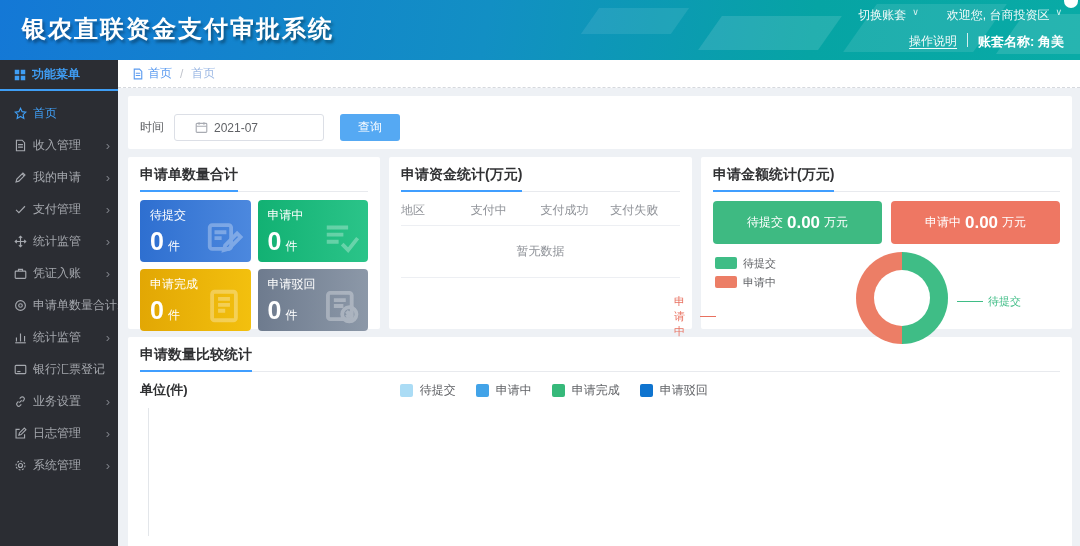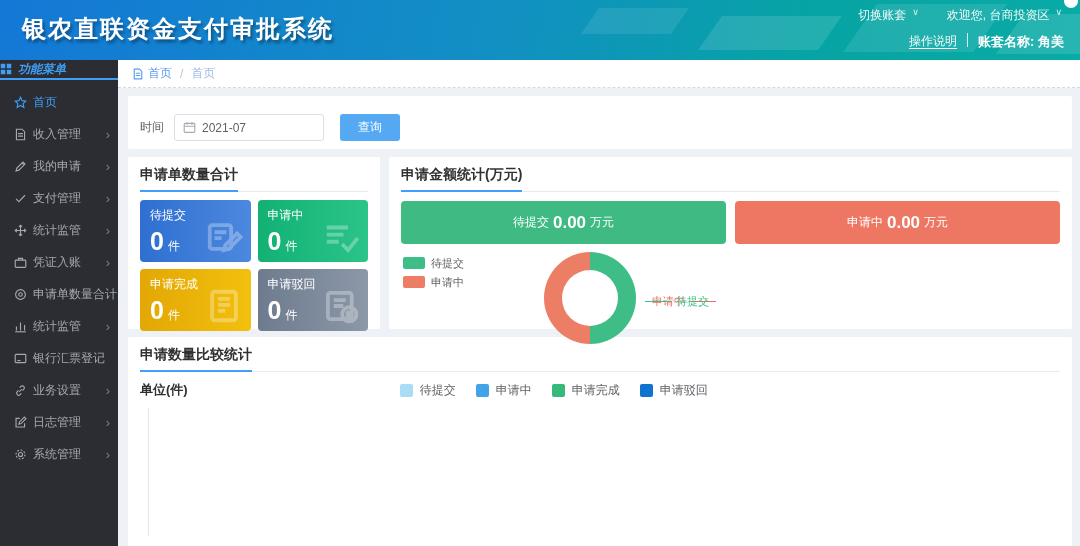--- a/index.html
+++ b/index.html
@@ -25,22 +25,22 @@
   .hr-row + .hr-row { margin-top:4px; }
   .hr-link { cursor:pointer; color:#f2fbfa; }
   .caret { font-size:9px; margin:0 2px 0 6px; color:#d8f2ef; }
   .gap24 { width:26px; }
   .hr-underline { text-decoration:underline; text-underline-offset:3px; }
   .hr-divider { width:1px; height:14px; background:rgba(255,255,255,0.8); margin:0 10px; }
   .hr-account { font-size:13px; font-weight:bold; color:#fff; }
 
   
   .sidebar { position:absolute; left:0; top:60px; width:118px; height:486px; background:#2b2d33; }
-  .menu-header { height:20px; display:flex; align-items:center; color:#3f9ef5;
-                 font-size:12px; font-weight:bold; border-bottom:2px solid #3f9ef5;font-style:italic; }
+  .menu-header { height:31px; display:flex; align-items:center; padding-left:14px; color:#3f9ef5;
+                 font-size:12px; font-weight:bold; border-bottom:2px solid #3f9ef5; }
   .menu-header .mi { width:12px; height:12px; margin-right:6px; display:inline-flex; }
   .menu-header .mi svg { width:12px; height:12px; fill:#3f9ef5; }
   .nav { padding-top:6px; }
   .nav-item { height:32px; display:flex; align-items:center; padding:0 8px 0 14px; cursor:pointer;
               color:#a5a8ae; font-size:12px; }
   .nav-item.active { color:#3f9ef5; }
   .nav-icon { width:13px; height:13px; margin-right:6px; display:inline-flex; flex:none; }
   .nav-icon svg { width:13px; height:13px; stroke:currentColor; fill:none; stroke-width:1.4; }
   .nav-label { flex:1; white-space:nowrap; }
   .nav-arrow { color:#7c7f86; font-size:13px; line-height:1; }
@@ -58,21 +58,21 @@
   .content { padding:8px 8px 0 10px; }
   .panel { background:#fff; border-radius:2px; padding:8px 12px; }
   .panel-head { border-bottom:1px solid #e8eaee; }
   .panel-title { display:inline-block; font-size:14px; font-weight:bold; color:#303133;
                  padding-bottom:6px; border-bottom:2px solid #409eff; margin-bottom:-1px; }
 
   
   .query-row { display:flex; align-items:center; margin-top:10px; }
   .query-label { font-size:12px; color:#606266; margin-right:10px; }
   .time-input { width:150px; height:27px; border:1px solid #dcdfe6; border-radius:3px;
-                display:flex; align-items:center; padding:0 8px; background:#fff; cursor:text; }
+                display:flex; align-items:center; padding:0 20px; background:#fff; cursor:text; }
   .cal-icon { width:13px; height:13px; margin-right:6px; display:inline-flex; }
   .cal-icon svg { width:13px; height:13px; stroke:#a8abb2; fill:none; stroke-width:1.4; }
   .time-value { font-size:12px; color:#606266; }
   .search-btn { margin-left:16px; height:27px; padding:0 18px; background:#55a9f3; color:#fff;
                 font-size:12px; border:none; border-radius:3px; cursor:pointer; }
 
   
   .panel-row { display:flex; margin-top:8px; }
   .p-summary { width:252px; height:172px; margin-right:9px; }
   .p-funds   { width:303px; height:172px; margin-right:9px; }
@@ -358,20 +358,34 @@
                 <span class="sc-icon"><svg viewBox="0 0 16 16" xmlns="http://www.w3.org/2000/svg">
                     <rect x="2.5" y="2.5" width="10" height="11" rx="1"></rect>
                     <path d="M5 5.5h5M5 8h4"></path>
                     <circle cx="11.5" cy="11.5" r="3"></circle>
                     <path d="M10.3 10.3l2.4 2.4M12.7 10.3l-2.4 2.4"></path>
                   </svg></span>
               </div>
             </div>
         </div>
 
+        <div class="panel p-funds">
+          <div class="panel-head">
+            <span class="panel-title">申请资金统计(万元)</span>
+          </div>
+          <div class="ftable">
+            <div class="ftable-head">
+                <span>地区</span>
+                <span>支付中</span>
+                <span>支付成功</span>
+                <span>支付失败</span>
+              </div>
+            <div class="ftable-empty">暂无数据</div>
+          </div>
+        </div>
 
         <div class="panel p-amount">
           <div class="panel-head">
             <span class="panel-title">申请金额统计(万元)</span>
           </div>
           <div class="badges">
               <div class="badge" style="background: rgb(62, 186, 130);">
                 <span>待提交</span>
                 <b>0.00</b>
                 <span>万元</span>

